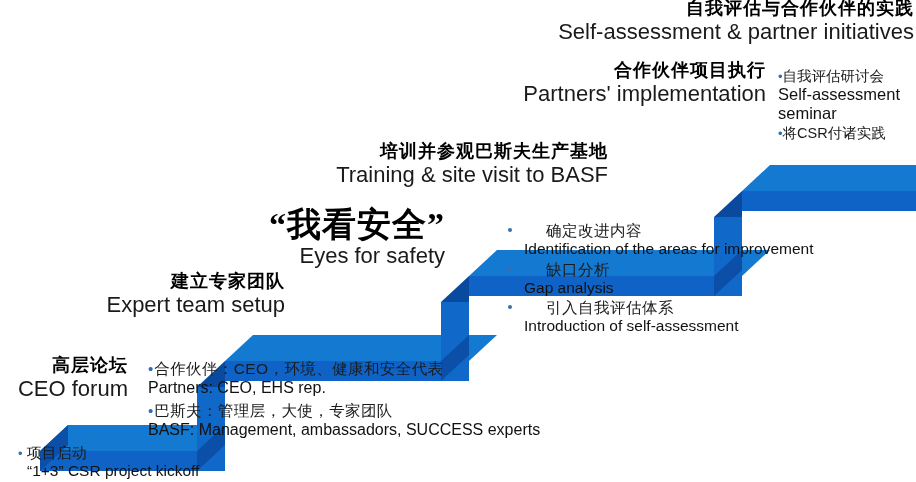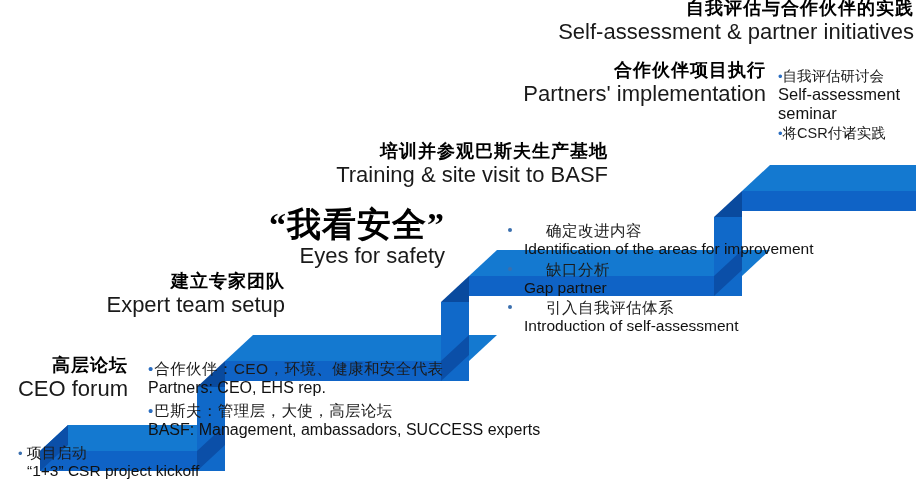--- a/index.html
+++ b/index.html
@@ -230,21 +230,21 @@
 
   <div class="detail-block" id="bottom-details" style="left:148px; top:360px;">
     <span class="detail-row">
       <span class="b">•</span><span class="zh">合作伙伴：CEO，环境、健康和安全代表</span>
     </span>
     <span class="detail-row">
       <span class="en">Partners: CEO, EHS rep.</span>
     </span>
     <span class="detail-row" style="display:block;height:4px;"></span>
     <span class="detail-row">
-      <span class="b">•</span><span class="zh">巴斯夫：管理层，大使，高层论坛</span>
+      <span class="b">•</span><span class="zh">巴斯夫：管理层，大使，专家团队</span>
     </span>
     <span class="detail-row">
       <span class="en">BASF:  Management, ambassadors,  SUCCESS experts</span>
     </span>
   </div>
 
   <div class="detail-block" id="kickoff" style="left:18px; top:444px;">
     <span class="zh">
       <span class="dot">•</span>
       <span>项目启动</span>
@@ -254,21 +254,21 @@
 
   <div class="detail-block" id="center-details" style="left:508px; top:222px;">
     <span class="bullet-item">
       <span class="dot"></span>
       <span class="zh">确定改进内容</span>
       <span class="en">Identification of the areas for improvement</span>
     </span>
     <span class="bullet-item">
       <span class="dot"></span>
       <span class="zh">缺口分析</span>
-      <span class="en">Gap partner</span>
+      <span class="en">Gap analysis</span>
     </span>
     <span class="bullet-item">
       <span class="dot"></span>
       <span class="zh">引入自我评估体系</span>
       <span class="en">Introduction of self-assessment</span>
     </span>
   </div>
 
   <div class="detail-block" id="right-details" style="left:778px; top:68px;">
     <span class="grp">

